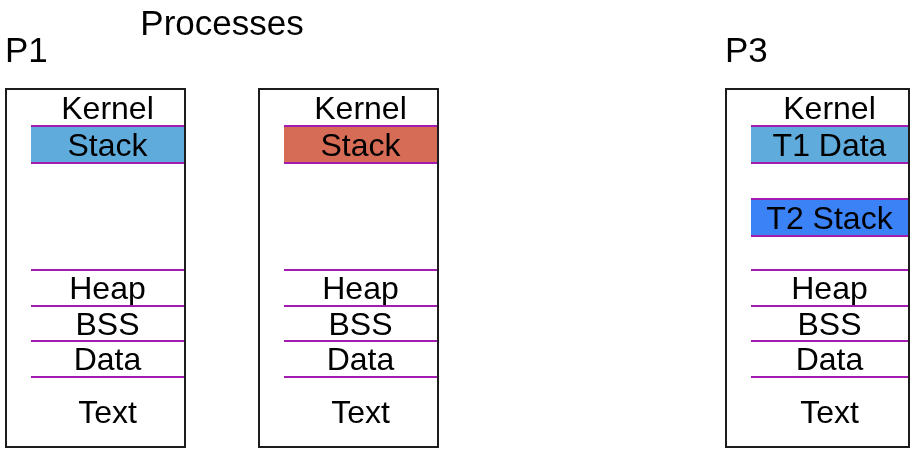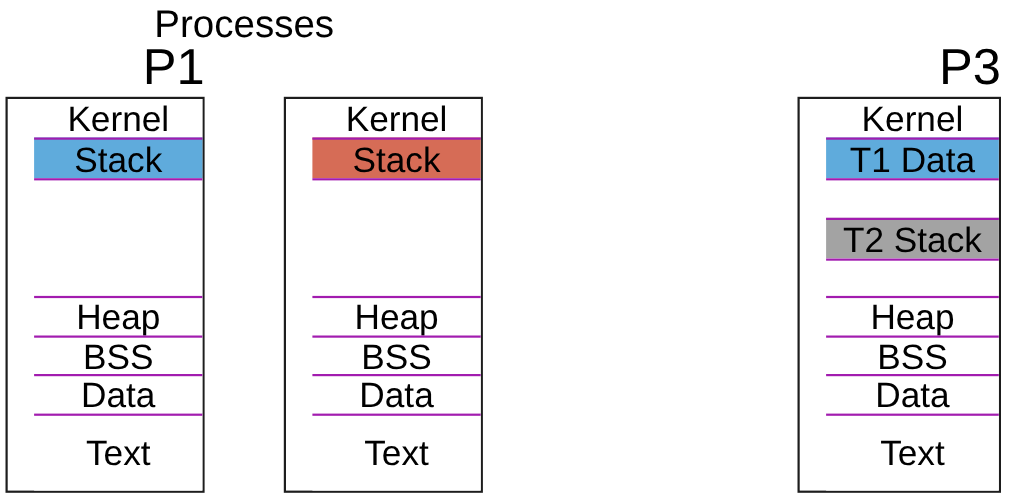--- a/index.html
+++ b/index.html
@@ -20,25 +20,25 @@
     position: absolute;
     top: 4px;
     height: 38px;
     font-size: 35px;
     line-height: 38px;
     text-align: center;
     white-space: nowrap;
   }
   .col-label {
     position: absolute;
-    top: 41px;
+    top: 31px;
     height: 38px;
-    font-size: 46px;
+    font-size: 35px;
     line-height: 38px;
-    text-align: right;
+    text-align: left;
     white-space: nowrap;
   }
   .title-processes { left: 5px; width: 434px; }
   .title-threads  { left: 725px; width: 185px; }
   .label-p1 { left: 5px;   width: 181px; }
   .label-p2 { left: 258px; width: 181px; }
   .label-p3 { left: 725px; width: 185px; }
 
   .memcol {
     position: absolute;
@@ -113,21 +113,21 @@
     <div class="seg p12-heap">Heap</div>
     <div class="seg p12-bss">BSS</div>
     <div class="seg p12-data">Data</div>
     <div class="seg seg-text">Text</div>
   </div>
 
   <div class="memcol col-p3">
     <div class="seg p3-kernel">Kernel</div>
     <div class="seg p3-t1" style="background: rgb(95, 171, 220);">T1 Data</div>
     <div class="seg p3-gap1"></div>
-    <div class="seg p3-t2" style="background: #a3a3a3;">T2 Stack</div>
+    <div class="seg p3-t2" style="background: #3b82f6;">T2 Stack</div>
     <div class="seg p3-gap2"></div>
     <div class="seg p3-heap">Heap</div>
     <div class="seg p3-bss">BSS</div>
     <div class="seg p3-data">Data</div>
     <div class="seg seg-text">Text</div>
   </div>
 
 </div>
 
 </body></html>

